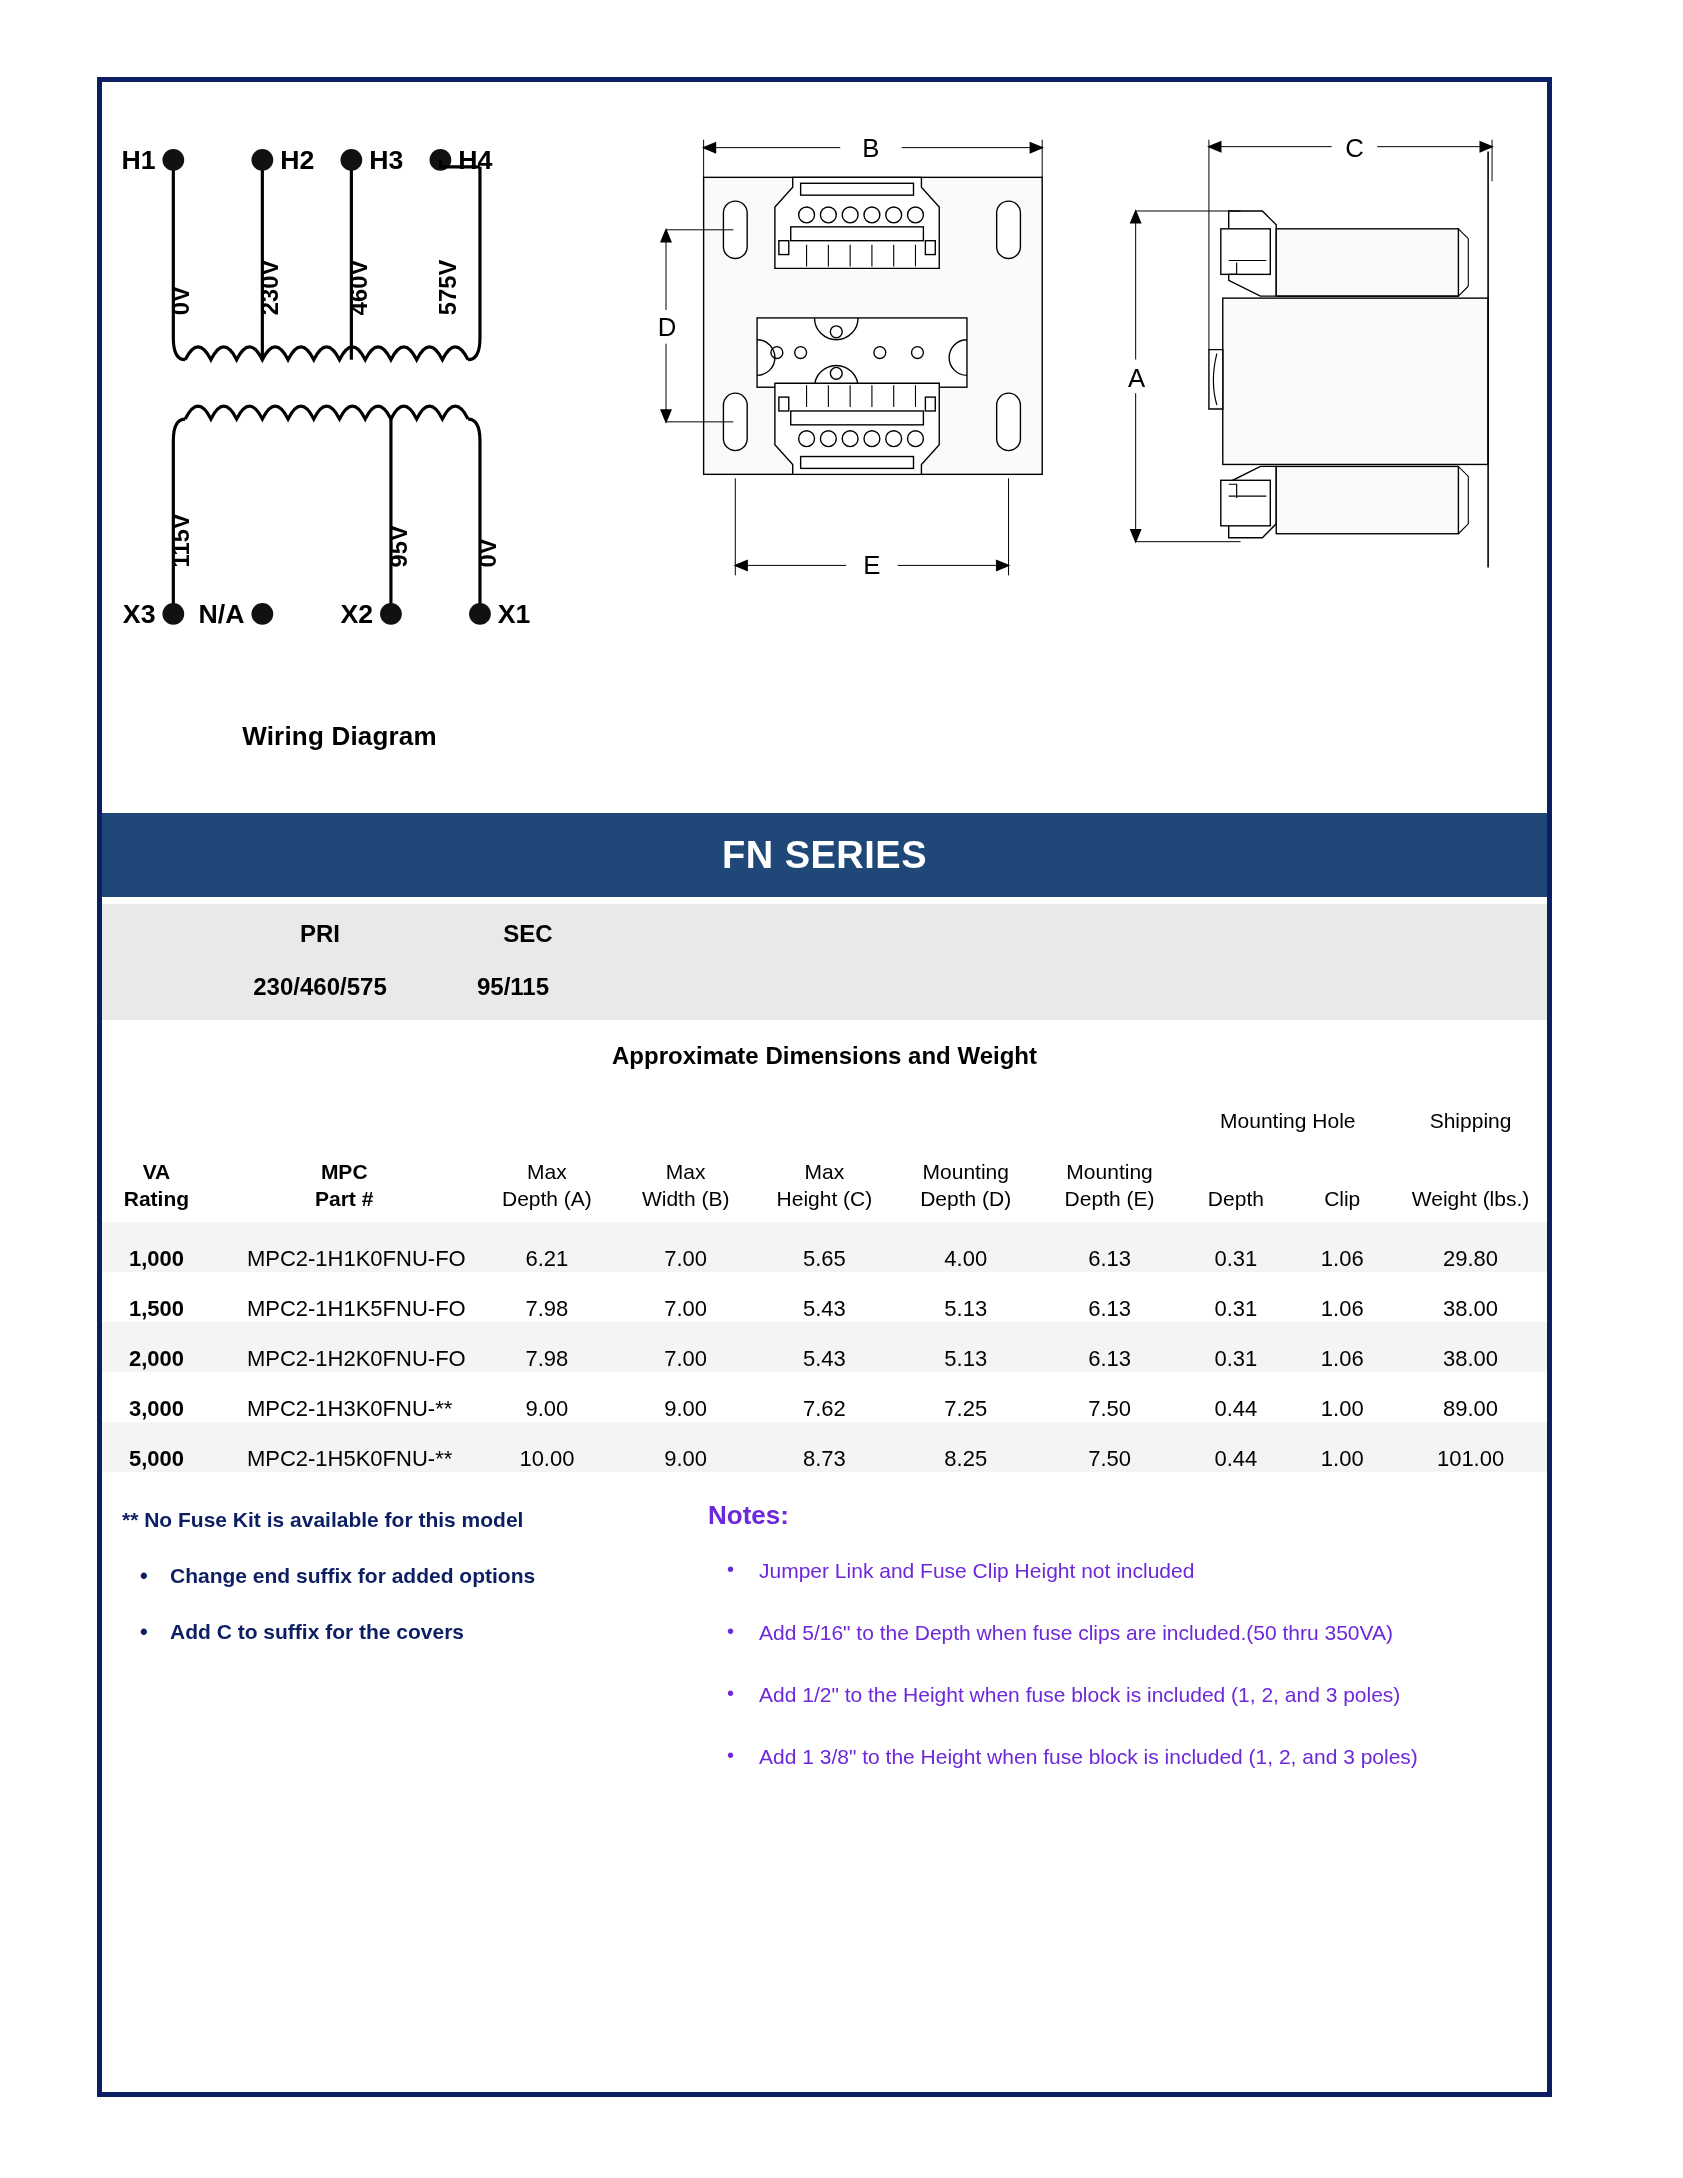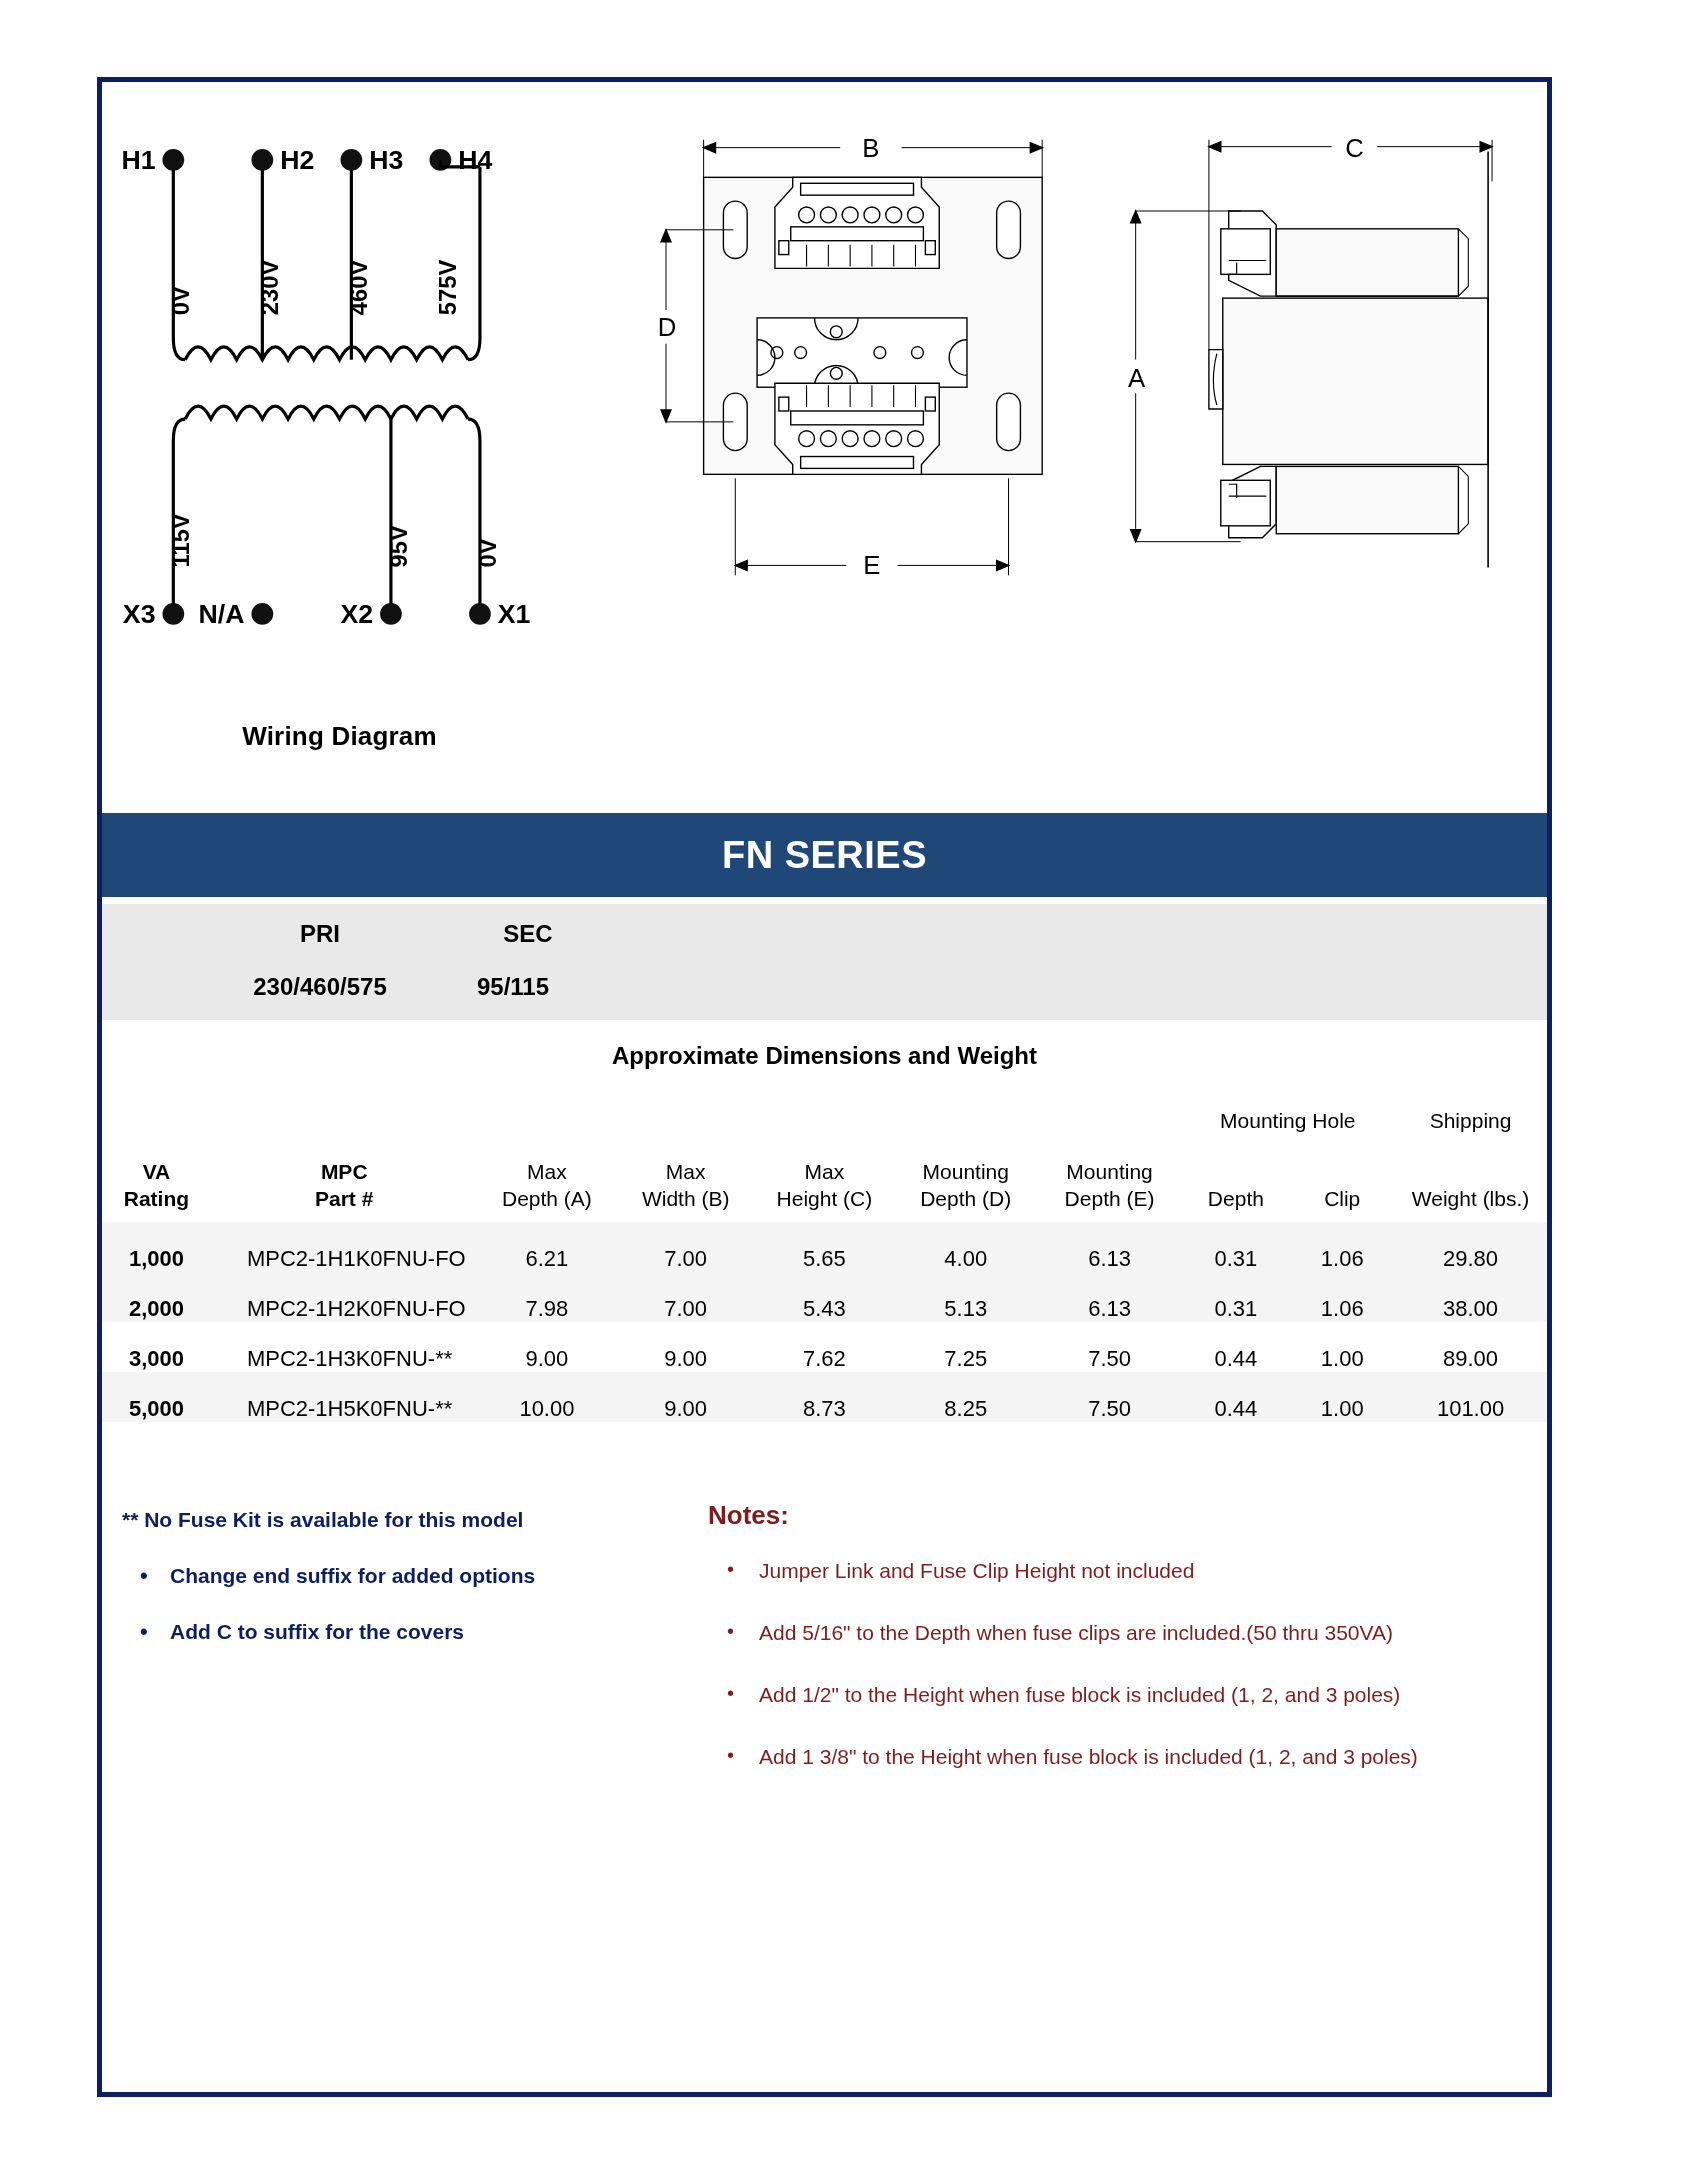--- a/index.html
+++ b/index.html
@@ -204,21 +204,21 @@
     left: -30px;
     top: -1px;
     font-size: 22px;
   }
 
   #right-notes {
     position: absolute;
     left: 606px;
     top: 1418px;
     width: 812px;
-    color: #7f1d1d;
+    color: #6d28d9;
   }
   #right-notes .notes-title {
     font-size: 26px;
     font-weight: bold;
     margin-bottom: 26px;
   }
   #right-notes ul {
     margin: 0;
     padding: 0 0 0 51px;
     list-style: none;
@@ -513,20 +513,32 @@
         <td class="va">1,000</td>
         <td class="mpc">MPC2-1H1K0FNU-FO</td>
         <td>6.21</td>
         <td>7.00</td>
         <td>5.65</td>
         <td>4.00</td>
         <td>6.13</td>
         <td>0.31</td>
         <td>1.06</td>
         <td>29.80</td>
+      </tr>
+      <tr>
+        <td class="va">1,500</td>
+        <td class="mpc">MPC2-1H1K5FNU-FO</td>
+        <td>7.98</td>
+        <td>7.00</td>
+        <td>5.43</td>
+        <td>5.13</td>
+        <td>6.13</td>
+        <td>0.31</td>
+        <td>1.06</td>
+        <td>38.00</td>
       </tr>
       <tr class="alt">
         <td class="va">2,000</td>
         <td class="mpc">MPC2-1H2K0FNU-FO</td>
         <td>7.98</td>
         <td>7.00</td>
         <td>5.43</td>
         <td>5.13</td>
         <td>6.13</td>
         <td>0.31</td>

